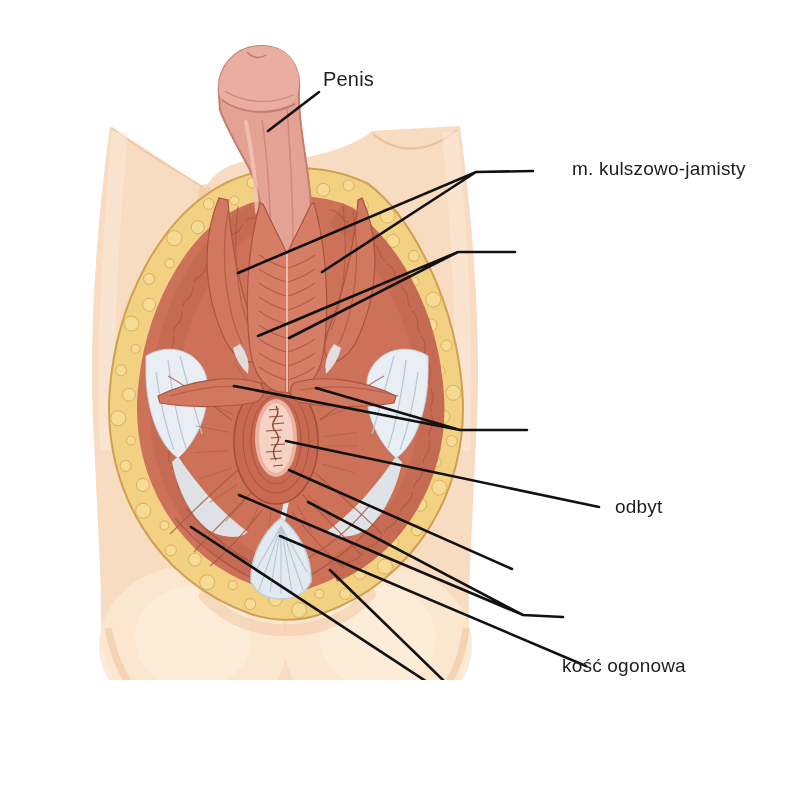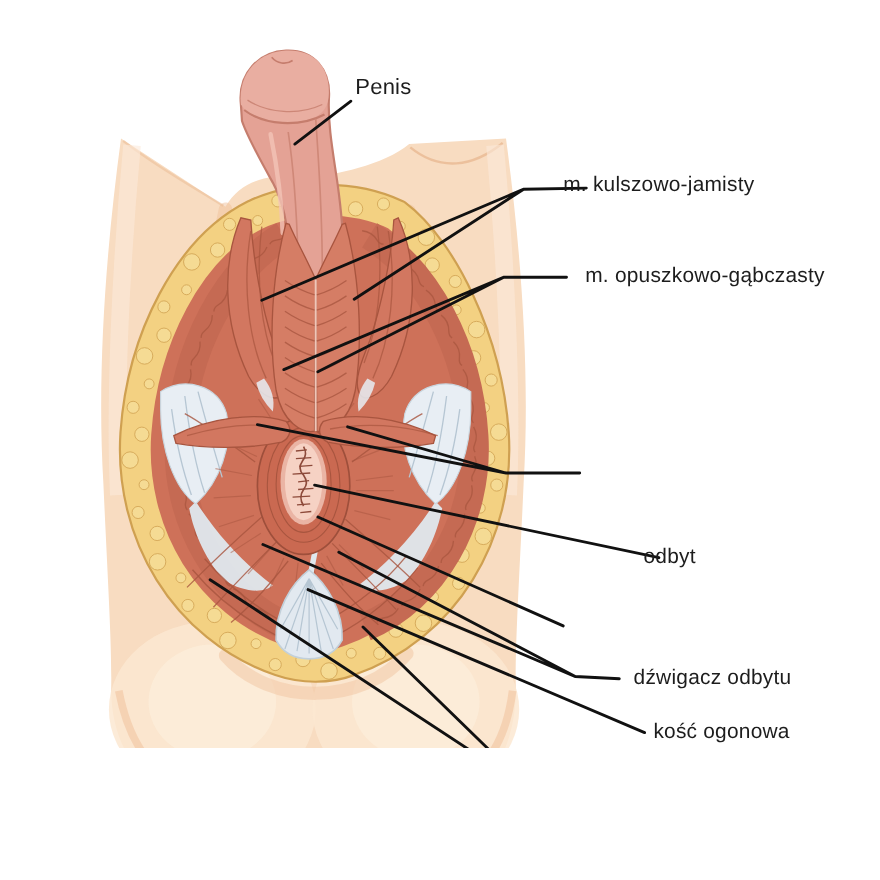--- a/index.html
+++ b/index.html
@@ -293,19 +293,17 @@
     <path d="M527,430 L460,430 L234,386 M460,430 L316,388"></path>
     <path d="M599,507 L286,441"></path>
     <path d="M512,569 L289,470"></path>
     <path d="M563,617 L523,615 L239,495 M523,615 L308,502"></path>
     <path d="M586,666 L280,536"></path>
     <path d="M536,718 L482,718 L191,527 M482,718 L330,570"></path>
   </g>
 </svg>
 
 <div class="lbl big" style="left:323px;top:80px">Penis</div>
-<div class="lbl" style="left:512px;top:169px">m. kulszowo-jamisty</div>
-<div class="lbl" style="left:532px;top:252px">m. opuszkowo-gąbczasty</div>
-<div class="lbl" style="left:585px;top:507px">odbyt</div>
-<div class="lbl" style="left:576px;top:617px">dźwigacz odbytu</div>
-<div class="lbl" style="left:594px;top:666px">kość ogonowa</div>
+<div class="lbl" style="left:572px;top:169px">m. kulszowo-jamisty</div>
+<div class="lbl" style="left:615px;top:507px">odbyt</div>
+<div class="lbl" style="left:562px;top:666px">kość ogonowa</div>
 
 </div>
 
 </body></html>

